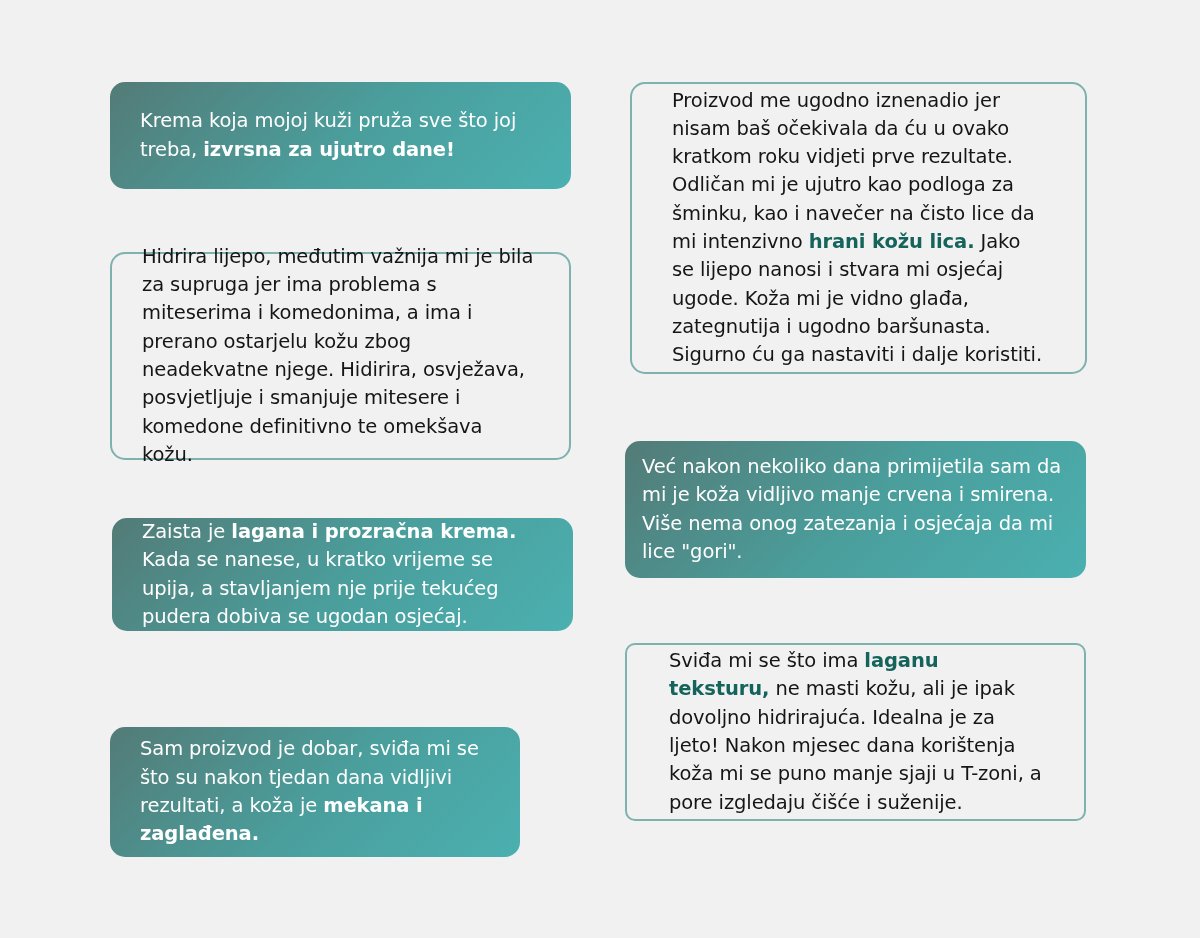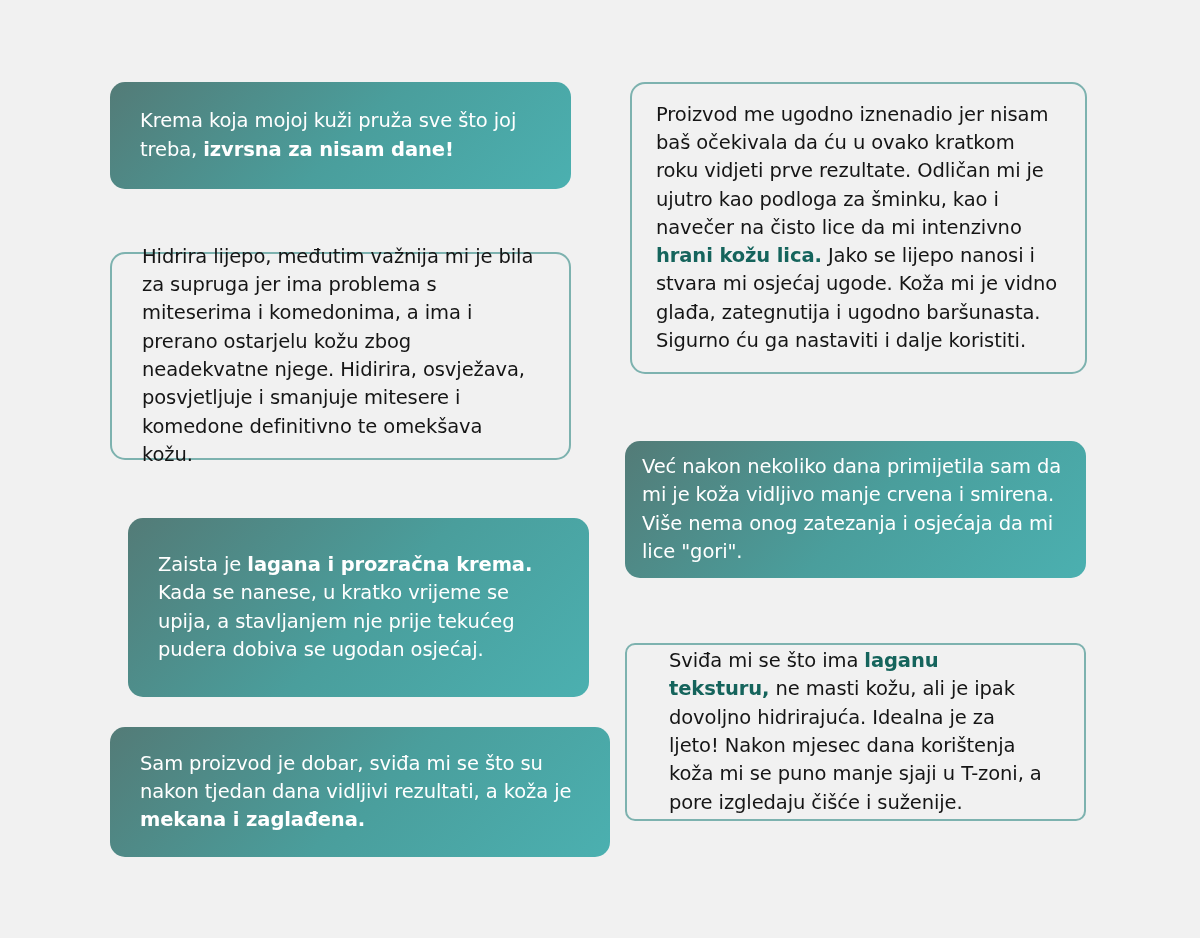--- a/index.html
+++ b/index.html
@@ -61,36 +61,36 @@
     color: #151515;
   }
   .card.outlined b {
     color: #15645c;
     font-weight: 700;
   }
 
   
   #card-1 { left: 110px; top: 82px;  width: 461px; height: 107px; padding: 0 30px; }
   #card-2 { left: 110px; top: 252px; width: 461px; height: 208px; padding: 6px 30px; }
-  #card-3 { left: 128px; top: 518px; width: 461px; height: 179px; padding: 0 30px; }
-  #card-4 { left: 110px; top: 727px; width: 500px; height: 130px; padding: 0 30px; }
+  #card-3 { left: 112px; top: 518px; width: 461px; height: 113px; padding: 0 30px; }
+  #card-4 { left: 110px; top: 727px; width: 410px; height: 130px; padding: 0 30px; }
 
   
-  #card-5 { left: 630px; top: 82px;  width: 457px; height: 292px; padding: 0 24px; }
+  #card-5 { left: 630px; top: 82px;  width: 457px; height: 292px; padding: 0 40px; }
   #card-6 { left: 625px; top: 441px; width: 461px; height: 137px; padding: 0 17px; }
   #card-7 { left: 625px; top: 643px; width: 461px; height: 178px; padding: 0 42px; border-radius: 10px; }
 </style>
 </head>
 <body>
 
 <div class="board">
 
   <div class="card filled" id="card-1">
     <div class="inner">
-      <p><span>Krema koja mojoj kuži pruža sve što joj treba, </span><b>izvrsna za nisam dane!</b></p>
+      <p><span>Krema koja mojoj kuži pruža sve što joj treba, </span><b>izvrsna za ujutro dane!</b></p>
     </div>
   </div>
 
   <div class="card outlined" id="card-2">
     <div class="inner">
       <p><span>Hidrira lijepo, međutim važnija mi je bila za supruga jer ima problema s miteserima i komedonima, a ima i prerano ostarjelu kožu zbog neadekvatne njege. Hidirira, osvježava, posvjetljuje i smanjuje mitesere i komedone definitivno te omekšava kožu.</span></p>
     </div>
   </div>
 
   <div class="card filled" id="card-3">

